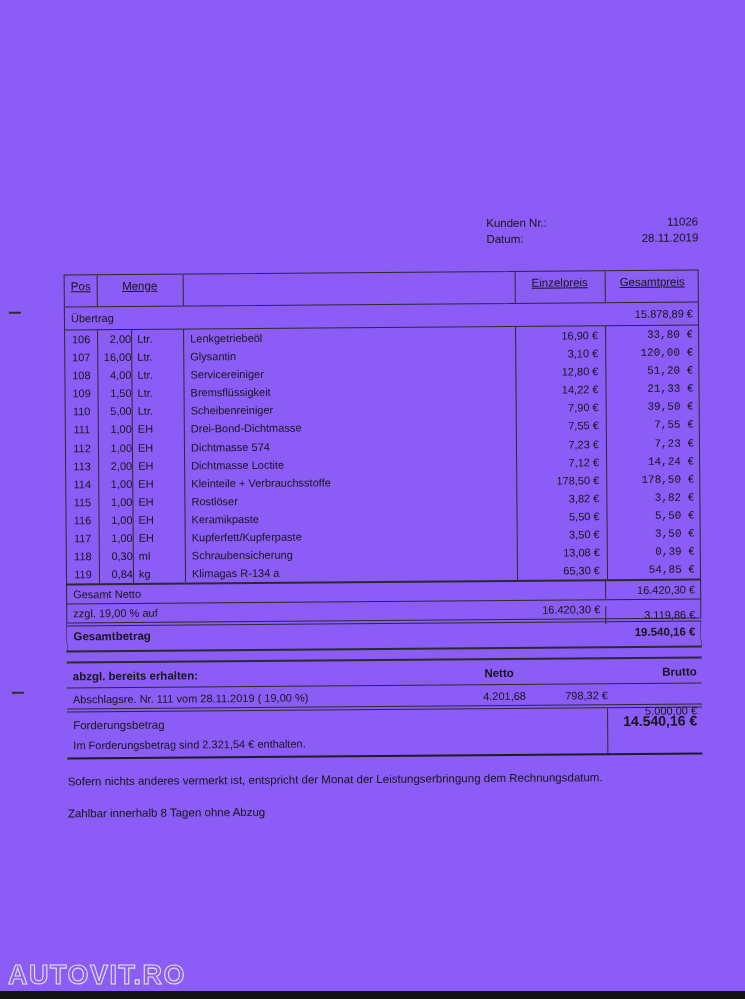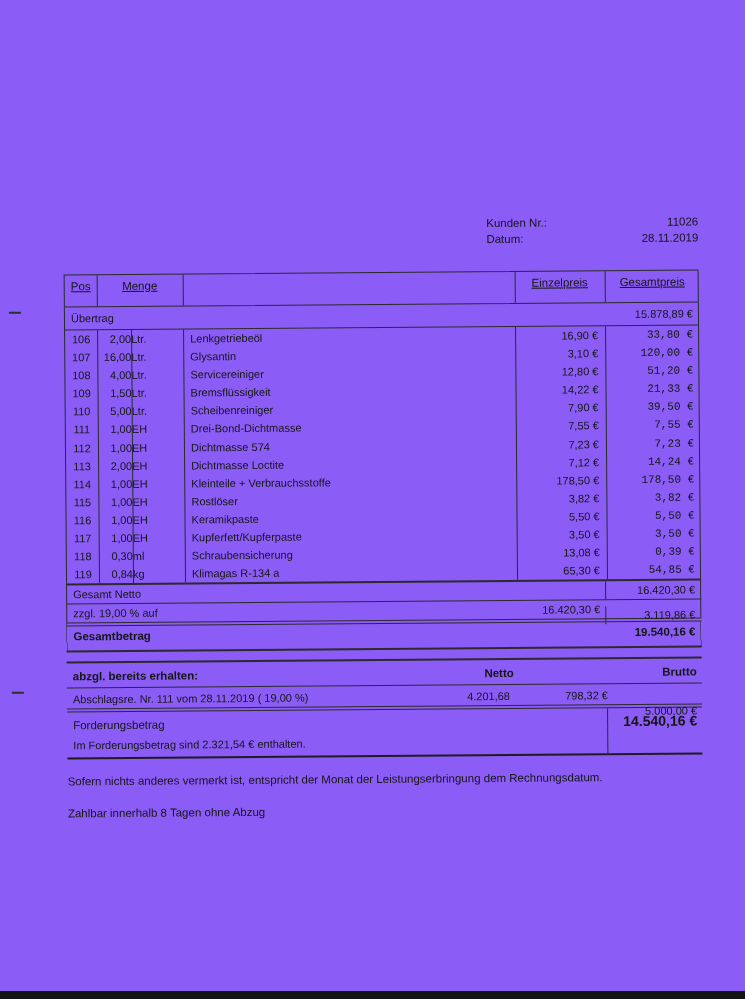--- a/index.html
+++ b/index.html
@@ -78,21 +78,21 @@
     height: 253px;
     border-left: 1px solid #2b2b2b; border-right: 1px solid #2b2b2b;
     display: flex; flex-direction: column;
   }
   .t-items .vline { position: absolute; top: 0; bottom: 0; width: 1px; background: #2b2b2b; }
   .vl-1 { left: 32px; } .vl-2 { left: 66px; } .vl-3 { left: 118px; }
   .vl-4 { left: 450px; } .vl-5 { left: 540px; }
   .irow { flex: 1; display: flex; align-items: center; }
   .c-pos   { width: 32px; text-align: center; }
   .c-qty   { width: 34px; text-align: right; }
-  .c-unit  { width: 52px; }
+  .c-unit  { width: 52px; padding-left: 6px; }
   .c-desc  { flex: 1; padding-left: 7px; }
   .c-ep    { width: 90px; text-align: right; padding-right: 5px; }
   .c-gp    { width: 95px; text-align: right; padding-right: 5px; font-family: Liberation Mono, monospace; }
   .t-netto {
     display: flex; align-items: center; height: 20px;
     border-top: 2px solid #2b2b2b;
     border-left: 1px solid #2b2b2b; border-right: 1px solid #2b2b2b;
   }
   .t-netto .lbl { flex: 1; padding-left: 6px; }
   .t-netto .val { width: 95px; text-align: right; padding-right: 5px; border-left: 1px solid #2b2b2b; height: 100%; display: flex; align-items: center; justify-content: flex-end; }
@@ -131,21 +131,21 @@
   }
   .d-header .lbl { position: absolute; left: 6px; top: 7px; }
   .d-header .netto { position: absolute; right: 188px; top: 7px; }
   .d-header .brutto { position: absolute; right: 5px; top: 7px; }
   .d-row {
     position: relative; height: 24px;
     border-bottom: 4px double #2b2b2b;
   }
   .d-row span { position: absolute; top: 5px; }
   .d-row .lbl { left: 6px; }
-  .d-row .netto { right: 192px; }
+  .d-row .netto { right: 176px; }
   .d-row .vat { right: 94px; }
   .d-row .brutto { right: 5px; margin-top: 16px; }
   .d-claim {
     position: relative; height: 47px;
     border-bottom: 2.5px solid #1d1d1d;
   }
   .d-claim .lbl { position: absolute; left: 6px; top: 7px; font-weight: normal; font-size: 11.5px; }
   .d-claim .val { position: absolute; right: 5px; top: 5px; font-weight: bold; font-size: 14px; }
   .d-claim .note { position: absolute; left: 6px; bottom: 6px; }
   .d-claim .vline { position: absolute; left: 540px; top: 0; bottom: 0; width: 1px; background: #2b2b2b; }
@@ -386,15 +386,16 @@
         <div class="vline"></div>
       </div>
 
     </div>
 
     <div class="note-1">Sofern nichts anderes vermerkt ist, entspricht der Monat der Leistungserbringung dem Rechnungsdatum.</div>
     <div class="note-2">Zahlbar innerhalb 8 Tagen ohne Abzug</div>
 
   </div>
 
+  <div class="watermark">AUTOVIT.RO</div>
   <div class="scan-bar"></div>
 
 </div>
 
 </body></html>

